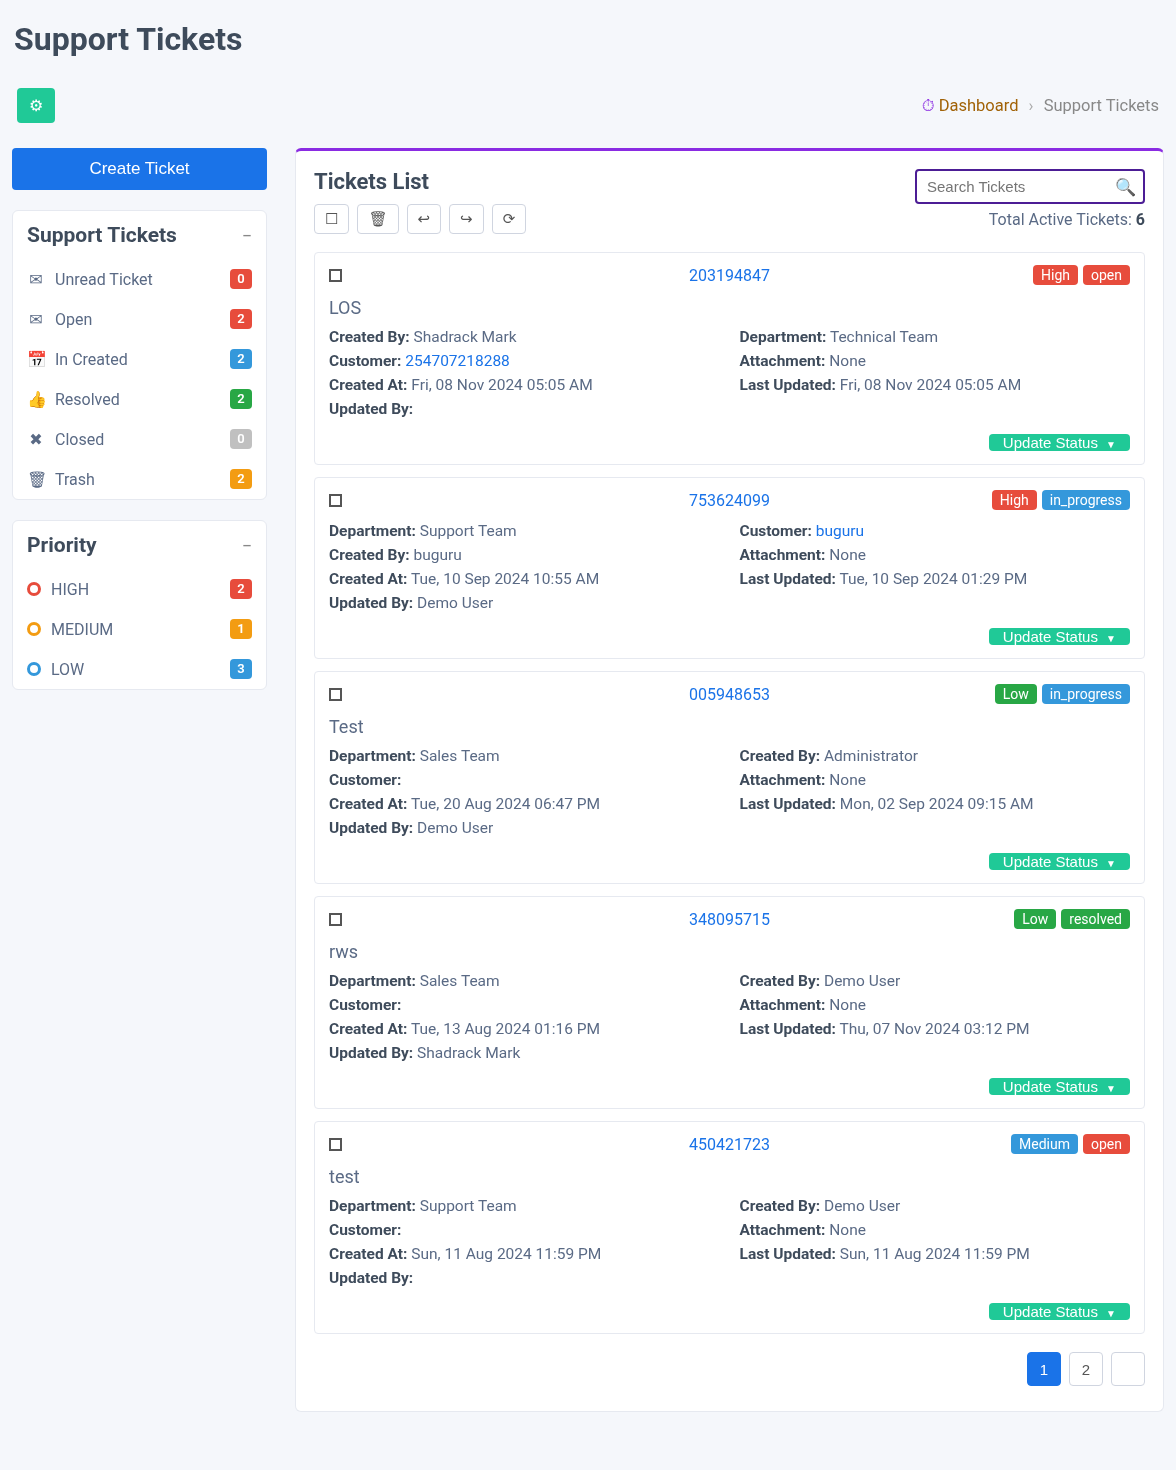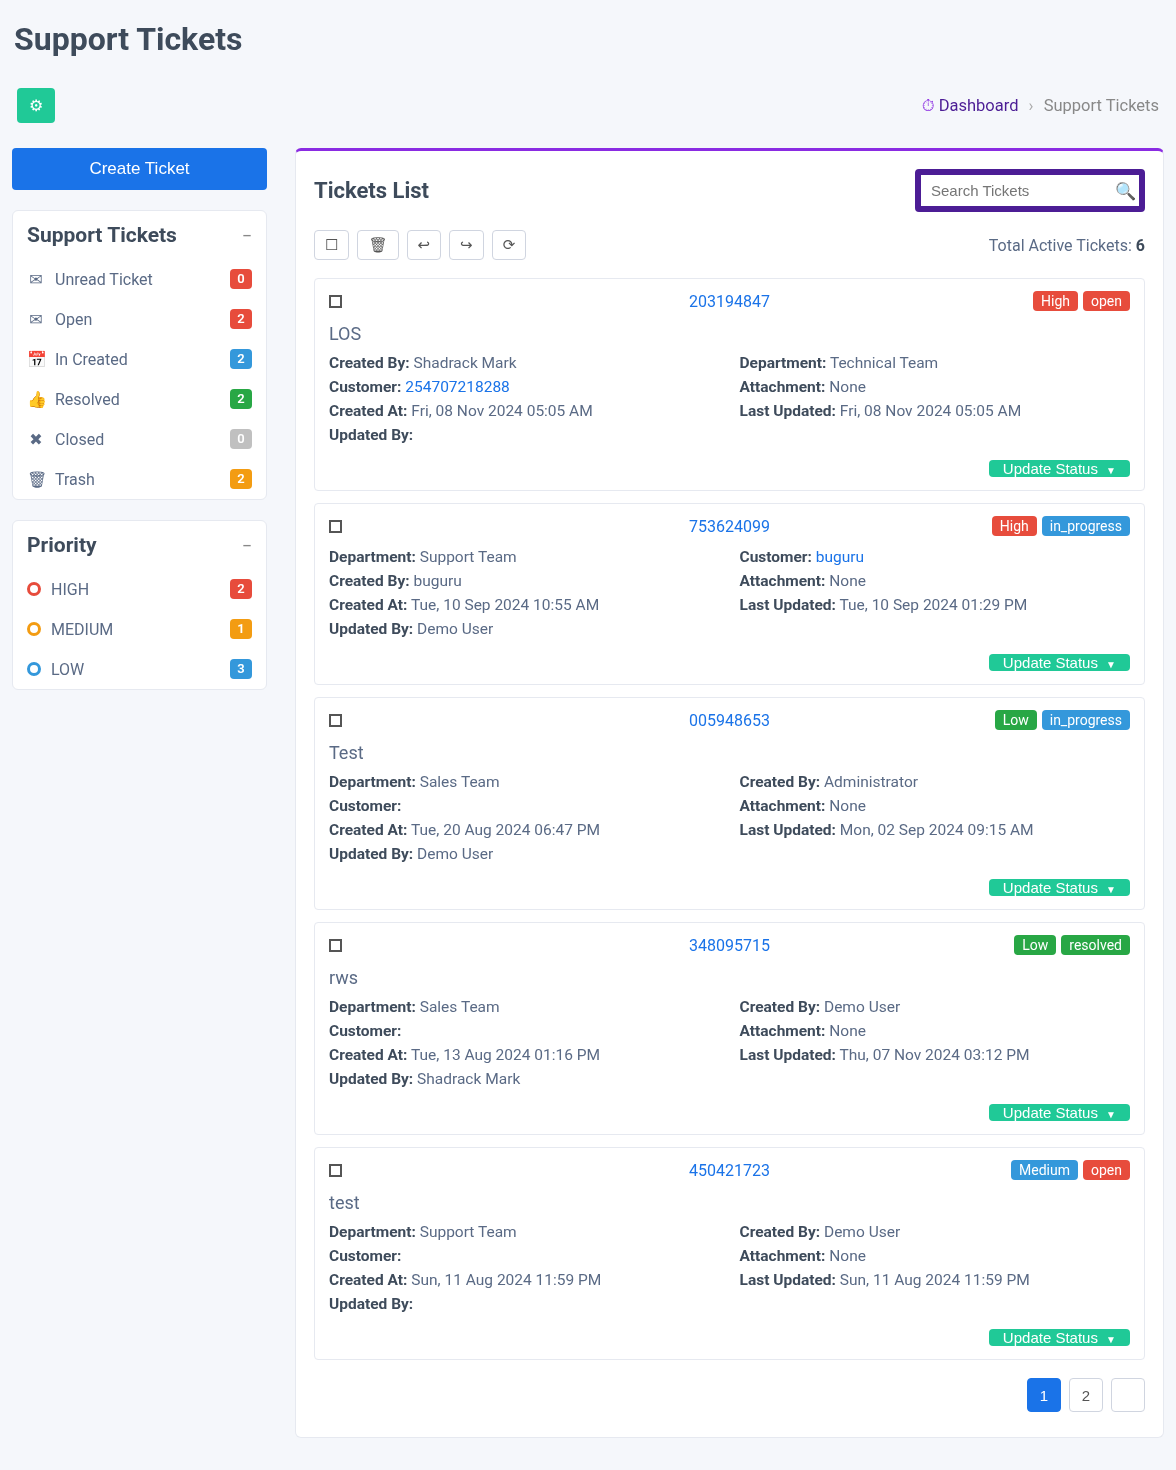--- a/index.html
+++ b/index.html
@@ -2,21 +2,21 @@
 <html><head>
 <meta charset="utf-8">
 <style>
   * { box-sizing: border-box; margin: 0; padding: 0; }
   body { font-family: -apple-system, BlinkMacSystemFont, "Segoe UI", Roboto, sans-serif; background: #f5f7fb; color: #3e4b5b; font-size: 16px; }
   .page { padding: 15px 12px 30px; min-height: 1470px; }
   h1.page-title { font-size: 32px; font-weight: 700; color: #3e4b5b; margin: 5px 0 30px 2px; }
   .top-row { display: flex; justify-content: space-between; align-items: center; margin: 0 5px 25px 5px; }
   .btn-gear { background: #20c997; border: none; color: #fff; padding: 8px 12px; border-radius: 4px; font-size: 16px; cursor: pointer; }
   .breadcrumb { font-size: 16.5px; color: #888; }
-  .breadcrumb .link { color: #4c1d95; text-decoration: none; }
+  .breadcrumb .link { color: #a16207; text-decoration: none; }
   .breadcrumb .sep { color: #aaa; margin: 0 6px; }
   .layout { display: flex; gap: 28px; }
   .left { width: 255px; flex-shrink: 0; }
   .right { flex: 1; }
   .btn-create { width: 100%; background: #1a73e8; color: #fff; border: none; padding: 11px 0; border-radius: 4px; font-size: 17px; cursor: pointer; margin-bottom: 20px; }
   .panel { background: #fff; border: 1px solid #e6e9f0; border-radius: 6px; margin-bottom: 20px; overflow: hidden; }
   .panel-head { padding: 12px 14px; display: flex; justify-content: space-between; align-items: center; }
   .panel-head h3 { font-size: 21px; font-weight: 700; color: #3e4b5b; }
   .collapse-icon { color: #888; font-size: 18px; cursor: pointer; }
   .side-item { display: flex; align-items: center; justify-content: space-between; padding: 10px 14px; font-size: 16px; color: #5a6a85; cursor: pointer; }
@@ -26,24 +26,24 @@
   .badge-red { background: #e74c3c; }
   .badge-blue { background: #3498db; }
   .badge-green { background: #28a745; }
   .badge-grey { background: #c0c0c0; }
   .badge-orange { background: #f39c12; }
   .circle { width: 14px; height: 14px; border-radius: 50%; border: 3px solid; display: inline-block; }
   .circle-red { border-color: #e74c3c; }
   .circle-orange { border-color: #f39c12; }
   .circle-blue { border-color: #3498db; }
   .tickets-panel { background: #fff; border: 1px solid #e6e9f0; border-top: 3px solid #8a2be2; border-radius: 6px; padding: 18px 18px 25px; }
-  .tp-head { display: flex; justify-content: space-between; align-items: center; margin-bottom: 18px; }
+  .tp-head { display: flex; justify-content: space-between; align-items: flex-start; }
   .tp-head h2 { font-size: 22px; font-weight: 700; }
   .search-wrap { position: relative; }
-  .search-input { width: 230px; padding: 7px 34px 7px 10px; border: 6px solid #4c1d95; border-radius: 4px; font-size: 15px; }
+  .search-input { width: 230px; padding: 7px 34px 7px 10px; border: 2px solid #4c1d95; border-radius: 4px; font-size: 15px; }
   .search-btn { position: absolute; right: 8px; top: 50%; transform: translateY(-50%); background: none; border: none; color: #3e4b5b; font-size: 17px; cursor: pointer; }
   .toolbar-row { display: flex; justify-content: space-between; align-items: center; margin-bottom: 18px; }
   .tool-btns { display: flex; gap: 8px; }
   .tool-btn { background: #fff; border: 1px solid #d0d5e0; padding: 5px 10px; border-radius: 4px; font-size: 15px; color: #555; cursor: pointer; min-width: 34px; }
   .total-line { font-size: 16px; color: #5a6a85; }
   .total-line b { font-weight: 700; color: #3e4b5b; }
   .ticket-card { border: 1px solid #e6e9f0; border-radius: 4px; margin-bottom: 12px; padding: 12px 14px; }
   .tc-top { display: flex; align-items: center; gap: 10px; position: relative; margin-bottom: 12px; justify-content: center; }
   .tc-top .chk { width: 13px; height: 13px; border: 2px solid #555; display: inline-block; }
   .ticket-id { color: #1a73e8; font-size: 16px; position: absolute; left: 50%; transform: translateX(-50%); cursor: pointer; }

